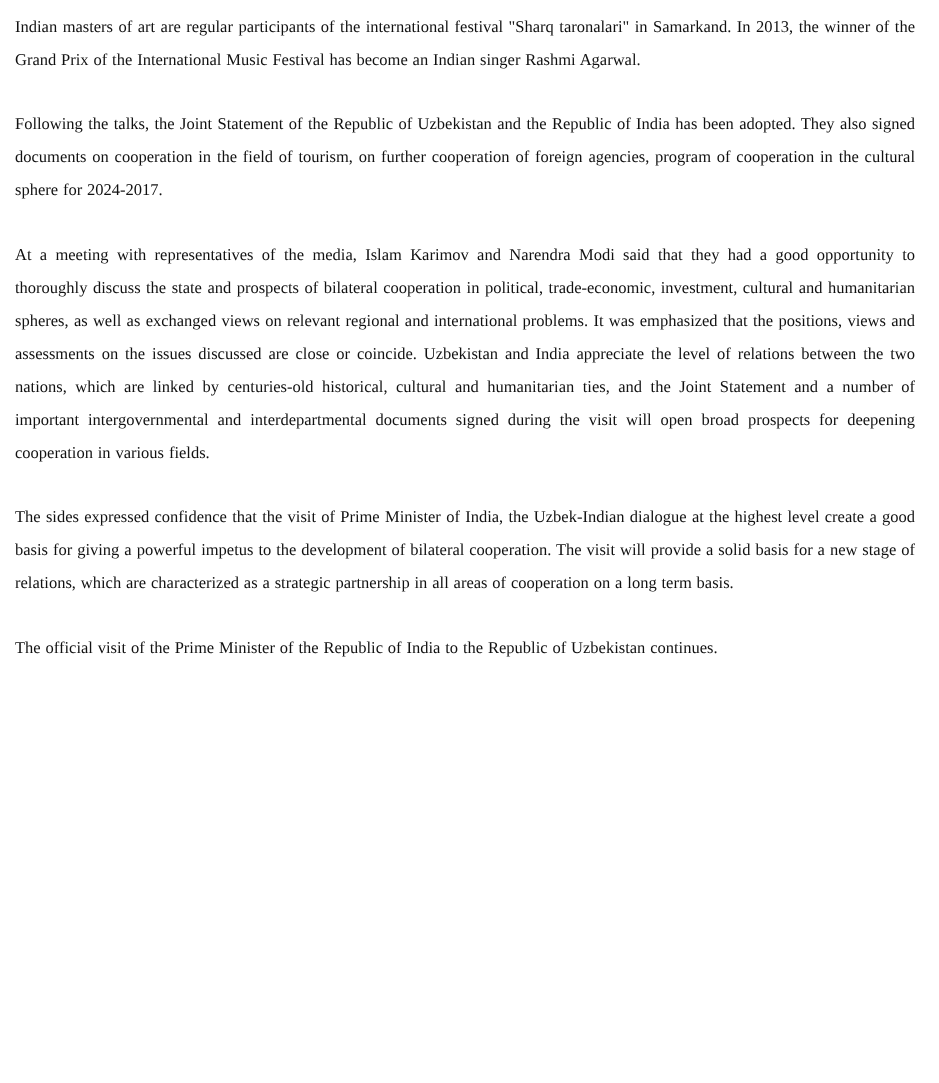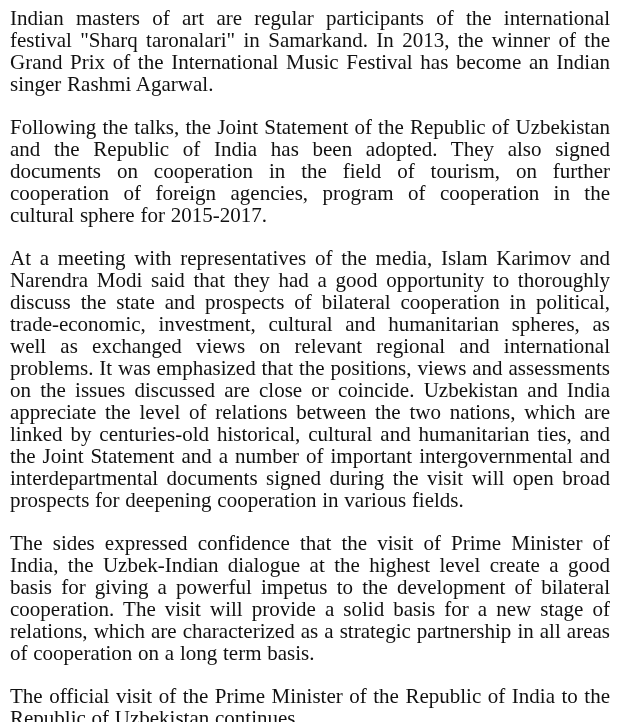--- a/index.html
+++ b/index.html
@@ -14,35 +14,35 @@
     box-sizing: border-box;
   }
   .document {
     box-sizing: border-box;
     width: 626px;
     height: 722px;
     padding: 7px 16px 8px 10px;
     background: #ffffff;
     color: #111111;
     font-family: "Liberation Serif", "DejaVu Serif", serif;
-    font-size: 21px;
+    font-size: 11px;
     line-height: 22px;
   }
   .document p.para {
     margin: 0 0 21px 0;
     text-align: justify;
     text-justify: inter-word;
     word-spacing: 0.5px;
   }
   .document p.para:last-child {
     margin-bottom: 13px;
   }
 </style>
 </head>
 <body>
 
 <main class="document">
   <p class="para">Indian masters of art are regular participants of the international festival "Sharq taronalari" in Samarkand. In 2013, the winner of the Grand Prix of the International Music Festival has become an Indian singer Rashmi Agarwal.</p>
-  <p class="para">Following the talks, the Joint Statement of the Republic of Uzbekistan and the Republic of India has been adopted. They also signed documents on cooperation in the field of tourism, on further cooperation of foreign agencies, program of cooperation in the cultural sphere for 2015-2017.</p>
+  <p class="para">Following the talks, the Joint Statement of the Republic of Uzbekistan and the Republic of India has been adopted. They also signed documents on cooperation in the field of tourism, on further cooperation of foreign agencies, program of cooperation in the cultural sphere for 2024-2017.</p>
   <p class="para">At a meeting with representatives of the media, Islam Karimov and Narendra Modi said that they had a good opportunity to thoroughly discuss the state and prospects of bilateral cooperation in political, trade-economic, investment, cultural and humanitarian spheres, as well as exchanged views on relevant regional and international problems. It was emphasized that the positions, views and assessments on the issues discussed are close or coincide. Uzbekistan and India appreciate the level of relations between the two nations, which are linked by centuries-old historical, cultural and humanitarian ties, and the Joint Statement and a number of important intergovernmental and interdepartmental documents signed during the visit will open broad prospects for deepening cooperation in various fields.</p>
   <p class="para">The sides expressed confidence that the visit of Prime Minister of India, the Uzbek-Indian dialogue at the highest level create a good basis for giving a powerful impetus to the development of bilateral cooperation. The visit will provide a solid basis for a new stage of relations, which are characterized as a strategic partnership in all areas of cooperation on a long term basis.</p>
   <p class="para">The official visit of the Prime Minister of the Republic of India to the Republic of Uzbekistan continues.</p>
 </main>
 
 </body></html>

